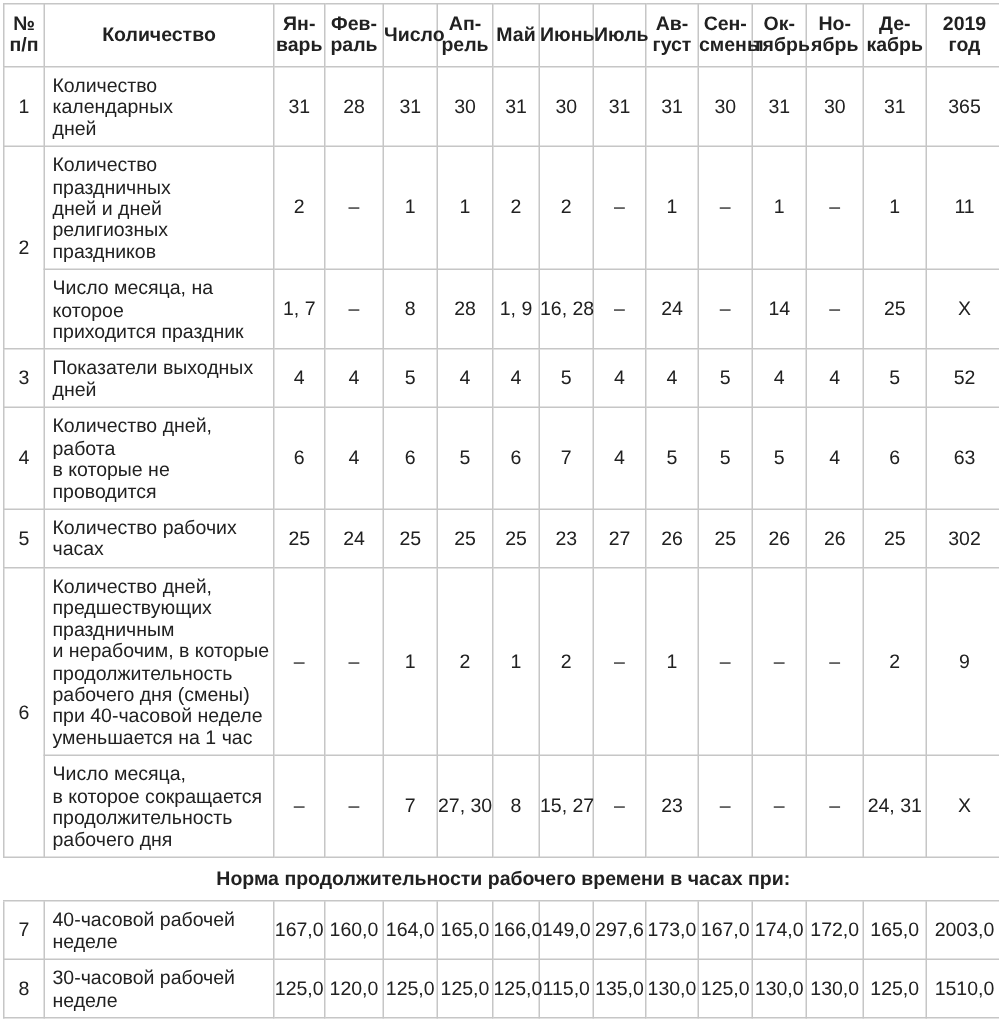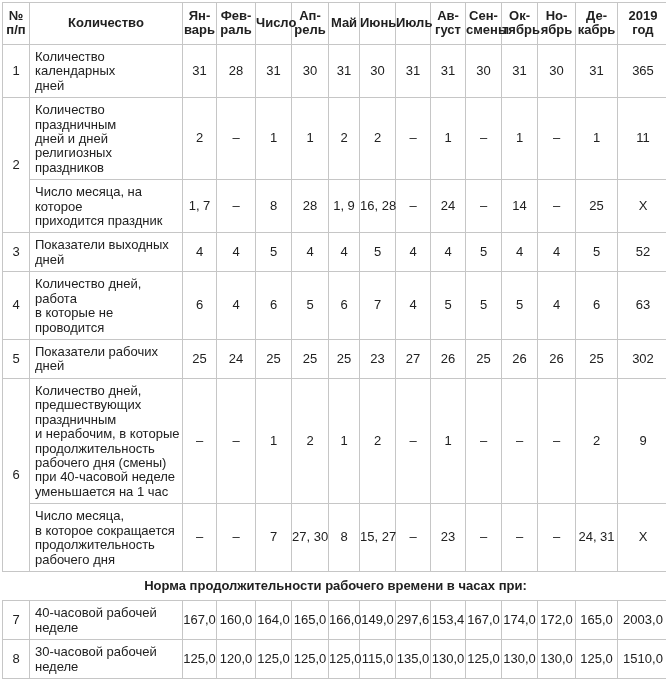--- a/index.html
+++ b/index.html
@@ -121,21 +121,21 @@
           <td class="val">31</td>
           <td class="val">31</td>
           <td class="val">30</td>
           <td class="val">31</td>
           <td class="val">30</td>
           <td class="val">31</td>
           <td class="val">365</td>
         </tr>
         <tr>
           <td class="num" rowspan="2">2</td>
-          <td class="label">Количество праздничным
+          <td class="label">Количество праздничных
 дней и дней религиозных
 праздников</td>
           <td class="val">2</td>
           <td class="val">–</td>
           <td class="val">1</td>
           <td class="val">1</td>
           <td class="val">2</td>
           <td class="val">2</td>
           <td class="val">–</td>
           <td class="val">1</td>
@@ -193,21 +193,21 @@
           <td class="val">4</td>
           <td class="val">5</td>
           <td class="val">5</td>
           <td class="val">5</td>
           <td class="val">4</td>
           <td class="val">6</td>
           <td class="val">63</td>
         </tr>
         <tr>
           <td class="num">5</td>
-          <td class="label">Показатели рабочих дней</td>
+          <td class="label">Количество рабочих часах</td>
           <td class="val">25</td>
           <td class="val">24</td>
           <td class="val">25</td>
           <td class="val">25</td>
           <td class="val">25</td>
           <td class="val">23</td>
           <td class="val">27</td>
           <td class="val">26</td>
           <td class="val">25</td>
           <td class="val">26</td>
@@ -265,21 +265,21 @@
           <td class="num">7</td>
           <td class="label">40-часовой рабочей
 неделе</td>
           <td class="val">167,0</td>
           <td class="val">160,0</td>
           <td class="val">164,0</td>
           <td class="val">165,0</td>
           <td class="val">166,0</td>
           <td class="val">149,0</td>
           <td class="val">297,6</td>
-          <td class="val">153,4</td>
+          <td class="val">173,0</td>
           <td class="val">167,0</td>
           <td class="val">174,0</td>
           <td class="val">172,0</td>
           <td class="val">165,0</td>
           <td class="val">2003,0</td>
         </tr>
         <tr>
           <td class="num">8</td>
           <td class="label">30-часовой рабочей
 неделе</td>

